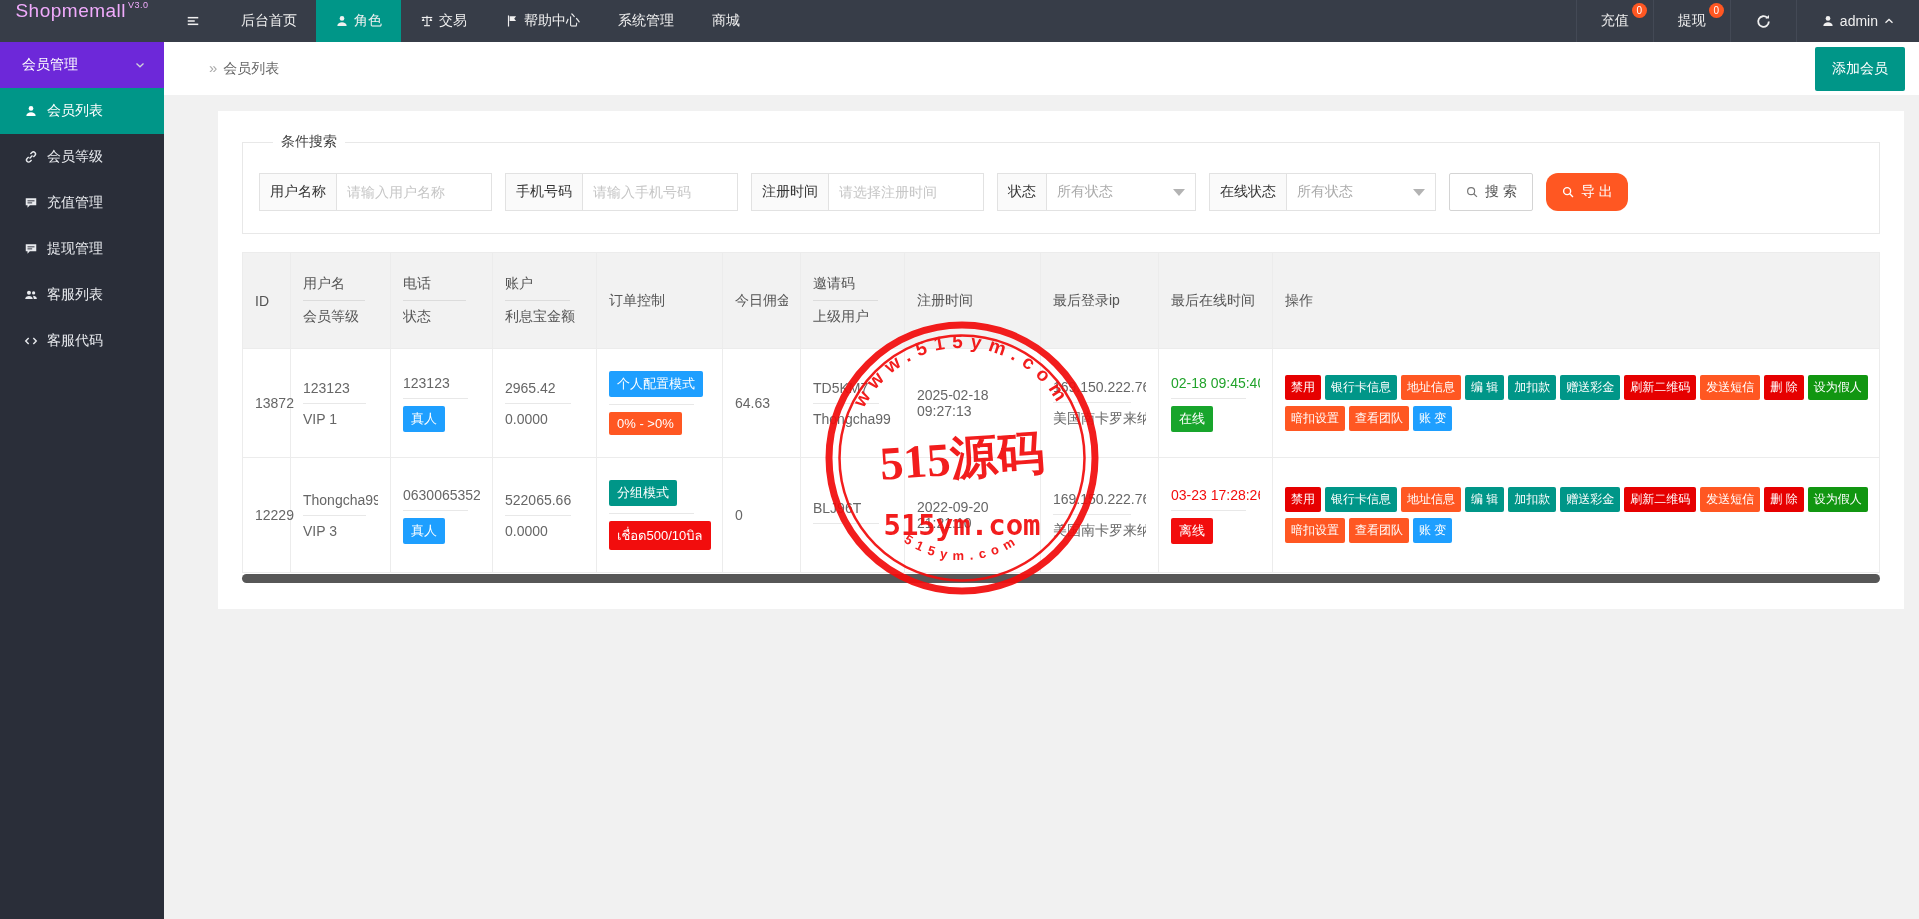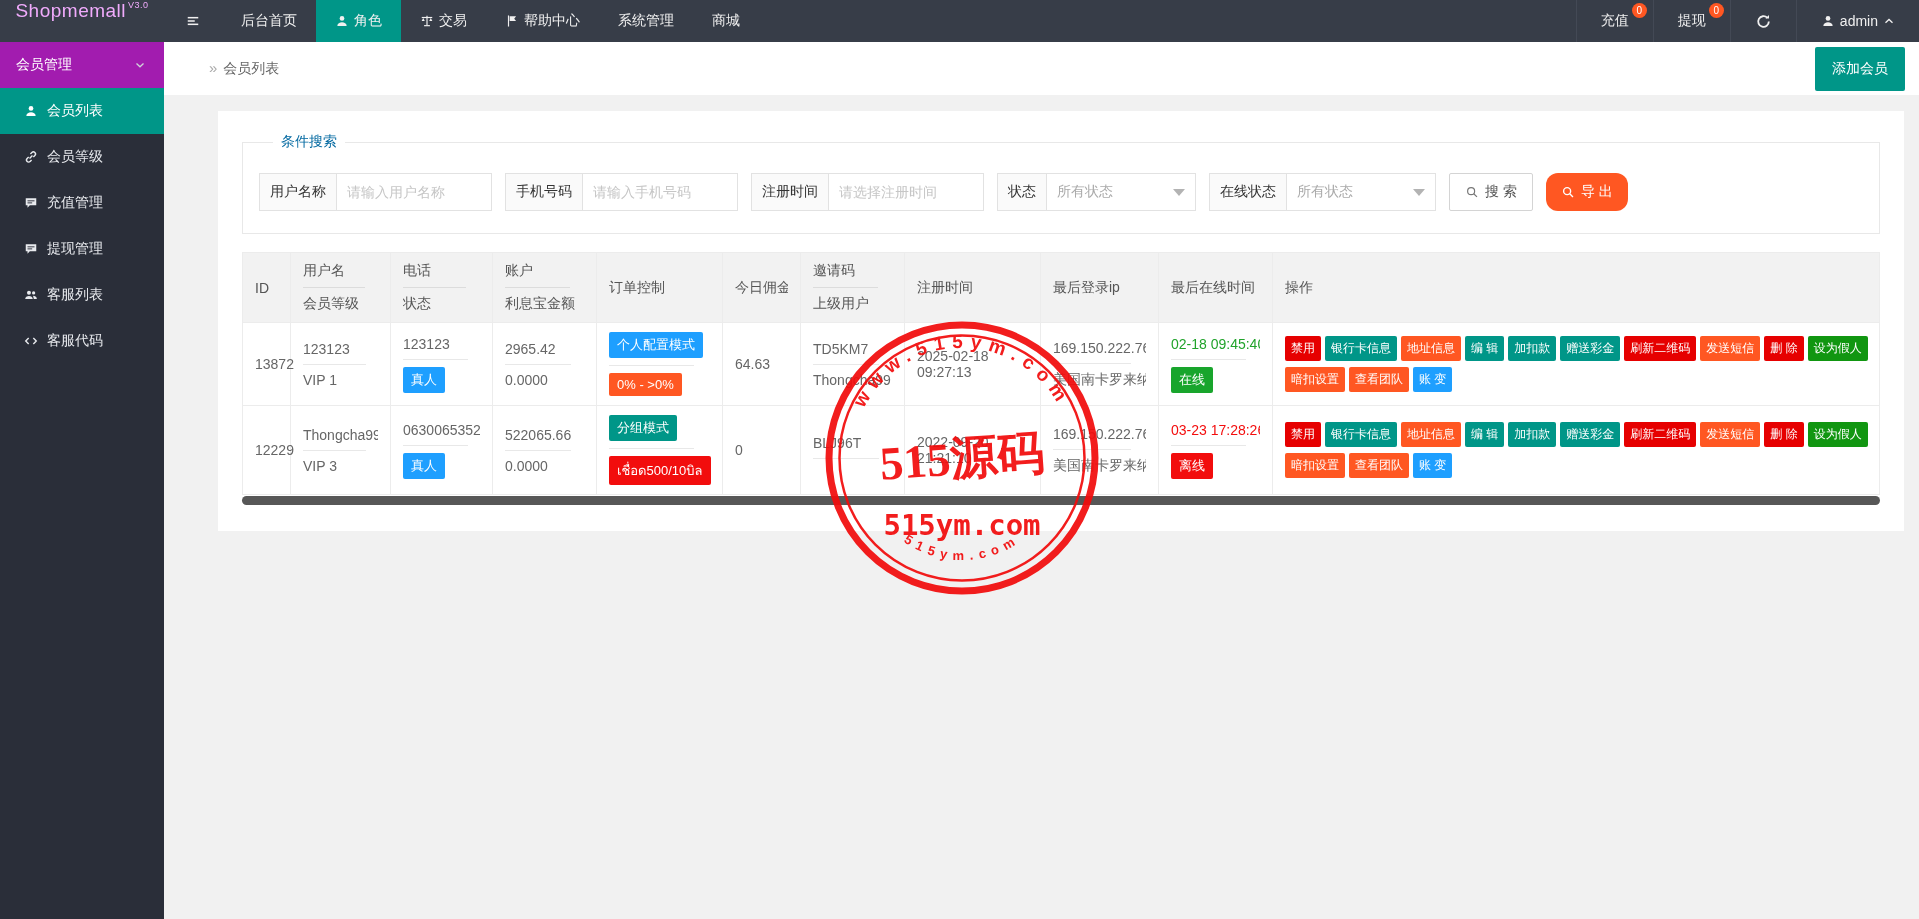--- a/index.html
+++ b/index.html
@@ -18,59 +18,59 @@
   .nav-item { display:flex; align-items:center; gap:5px; padding:0 19px; font-size:14px; color:#f0f0f0; cursor:pointer; position:relative; }
   .nav-item.active { background:#009688; }
   .hamburger { padding:0 22px; }
   .nav-right { margin-left:auto; display:flex; align-items:stretch; }
   .nav-right .nav-item { border-left:1px solid #434955; padding:0 24px; }
   .nav-badge { position:absolute; top:3px; right:6px; background:#FF5722; color:#fff; font-size:10px;
     min-width:15px; height:15px; line-height:15px; text-align:center; border-radius:8px; padding:0 3px; }
 
   
   .sidebar { position:absolute; left:0; top:42px; bottom:0; width:164px; background:#2a2e39; z-index:9; }
-  .side-group-header { height:46px; display:flex; align-items:center; background:#a21caf; color:#fff;
-    padding:0 18px 0 16px; font-size:14px; cursor:pointer; }
+  .side-group-header { height:46px; display:flex; align-items:center; background:#6d28d9; color:#fff;
+    padding:0 18px 0 22px; font-size:14px; cursor:pointer; }
   .side-group-header .chev { margin-left:auto; color:#cfd3d9; }
   .side-item { height:46px; display:flex; align-items:center; gap:9px; padding-left:24px; color:#e8eaee; font-size:14px; cursor:pointer; }
   .side-item.active { background:#009688; color:#fff; }
 
   
   .main { margin-left:164px; }
   .page-header { height:53px; background:#fff; display:flex; align-items:center; justify-content:space-between; padding:0 14px 0 45px; }
   .breadcrumb { color:#666; font-size:14px; }
   .breadcrumb .arrows { color:#aaa; margin-right:6px; font-size:15px; }
   .btn-add { background:#009688; border:none; color:#fff; font-size:14px; padding:0 17px; height:44px; border-radius:2px; cursor:pointer; }
 
   .card { margin:16px 15px 0 54px; background:#fff; padding:22px 24px 26px; position:relative; min-height:398px; }
 
   
   fieldset.search { border:1px solid #e8e8e8; padding:16px 16px 22px; }
-  fieldset.search legend { font-size:14px; color:#0369a1; padding:0 8px; margin-left:14px; }
+  fieldset.search legend { font-size:14px; color:#404040; padding:0 8px; margin-left:14px; }
   .search-row { display:flex; align-items:center; gap:13px; margin-top:6px; flex-wrap:nowrap; }
   .igroup { display:flex; height:38px; }
   .igroup .ilabel { background:#fafafa; border:1px solid #e2e2e2; border-right:none; display:flex; align-items:center;
     padding:0 10px; color:#333; font-size:14px; white-space:nowrap; }
   .igroup input { width:156px; border:1px solid #e2e2e2; padding:0 10px; font-size:14px; color:#333; outline:none;
     font-family:inherit; }
   .igroup input::placeholder { color:#c6c6c6; }
   .sgroup .svalue { width:150px; border:1px solid #e2e2e2; display:flex; align-items:center; padding:0 10px;
     color:#aaa; font-size:14px; position:relative; cursor:pointer; }
   .caret { position:absolute; right:10px; width:0; height:0; border-left:6px solid transparent; border-right:6px solid transparent;
     border-top:7px solid #b3b3b3; }
   .btn-search { height:38px; background:#fff; border:1px solid #d4d4d4; border-radius:2px; color:#555; font-size:14px;
     display:flex; align-items:center; gap:6px; padding:0 15px; cursor:pointer; font-family:inherit; }
   .btn-search svg { stroke:#777; }
   .btn-export { height:38px; background:#FF5722; border:none; border-radius:12px; color:#fff; font-size:14px;
     display:flex; align-items:center; gap:6px; padding:0 15px; cursor:pointer; font-family:inherit; }
   .btn-export svg { stroke:#fff; }
 
   
   table.grid { width:100%; border-collapse:collapse; margin-top:18px; table-layout:fixed; }
-  .grid th, .grid td { border:1px solid #ececec; font-weight:normal; text-align:left; padding:9px 12px; color:#666; font-size:14px; vertical-align:middle; }
+  .grid th, .grid td { border:1px solid #ececec; font-weight:normal; text-align:left; padding:22px 12px; color:#666; font-size:14px; vertical-align:middle; }
   .grid th { background:#f2f2f2; color:#555; height:56px; }
   .grid td { height:71px; }
   .hdiv { border-top:1px solid #dcdcdc; margin:7px 0; width:82%; }
   .bdiv { border-top:1px solid #e8e8e8; margin:7px 0; width:84%; }
   .cv { white-space:nowrap; overflow:hidden; }
   .badge { display:inline-block; padding:4px 8px; font-size:13px; border-radius:2px; color:#fff; white-space:nowrap; }
   .b-blue { background:#1E9FFF; }
   .b-teal { background:#009688; }
   .b-orange { background:#FF5722; }
   .b-red { background:#f20d0d; }

